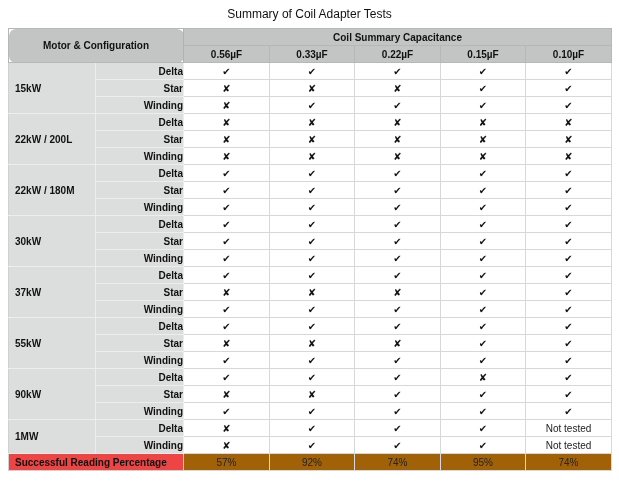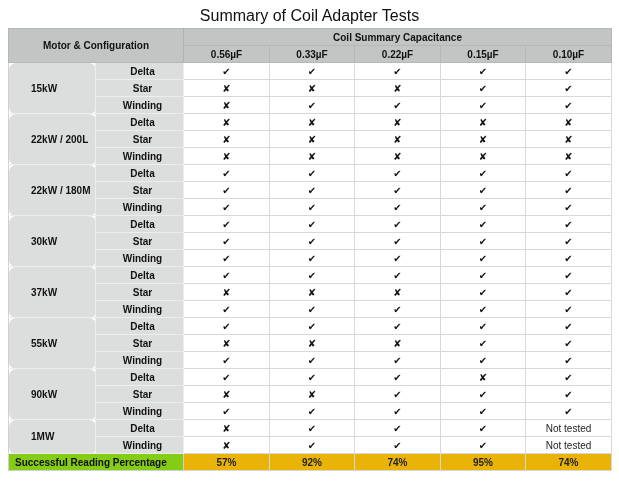--- a/index.html
+++ b/index.html
@@ -14,21 +14,21 @@
   .page {
     position: relative;
     width: 619px;
     height: 487px;
     overflow: hidden;
   }
   .title {
     padding-top: 7px;
     height: 21px;
     text-align: center;
-    font-size: 16px;
+    font-size: 12px;
     color: #111;
   }
   table.results {
     border-collapse: collapse;
     table-layout: fixed;
     margin-left: 8px;
     width: 603px;
   }
   th, td {
     height: 16px;
@@ -40,59 +40,59 @@
     white-space: nowrap;
   }
   thead th {
     background: #c3c5c5;
     border: 1px solid #b4b8b8;
     font-weight: bold;
     color: #111;
   }
   thead th.corner {
     border-right-color: #aeb2b2;
+    border-radius: 7px;
   }
   td.motor-cell, td.config-cell {
     background: #dcdddd;
     border: 1px solid #eceeee;
     font-weight: bold;
     color: #111;
   }
   td.motor-cell {
     border-left-color: #cfd1d1;
     text-align: left;
-    padding-left: 22px;
-    border-radius: 7px;
+    padding-left: 6px;
   }
   td.config-cell {
-    text-align: center;
+    text-align: right;
     padding-left: 6px;
   }
   td.result-cell {
     background: #ffffff;
     border: 1px solid #d8d8d8;
     font-weight: bold;
     color: #141414;
   }
   td.result-cell.not_tested {
     font-weight: normal;
     color: #222;
   }
   tfoot td.footer-label {
-    background: #84cc16;
+    background: #ef4444;
     border: 1px solid #cfd1d1;
     font-weight: bold;
     text-align: left;
     padding-left: 6px;
     color: #111;
   }
   tfoot td.footer-value {
-    background: #eab308;
+    background: #a16207;
     border: 1px solid #d8d8d8;
-    font-weight: bold;
+    font-weight: normal;
     color: #222;
   }
 </style>
 </head>
 <body>
 
 <div class="page">
   <div class="title">Summary of Coil Adapter Tests</div>
 
   <table class="results">

